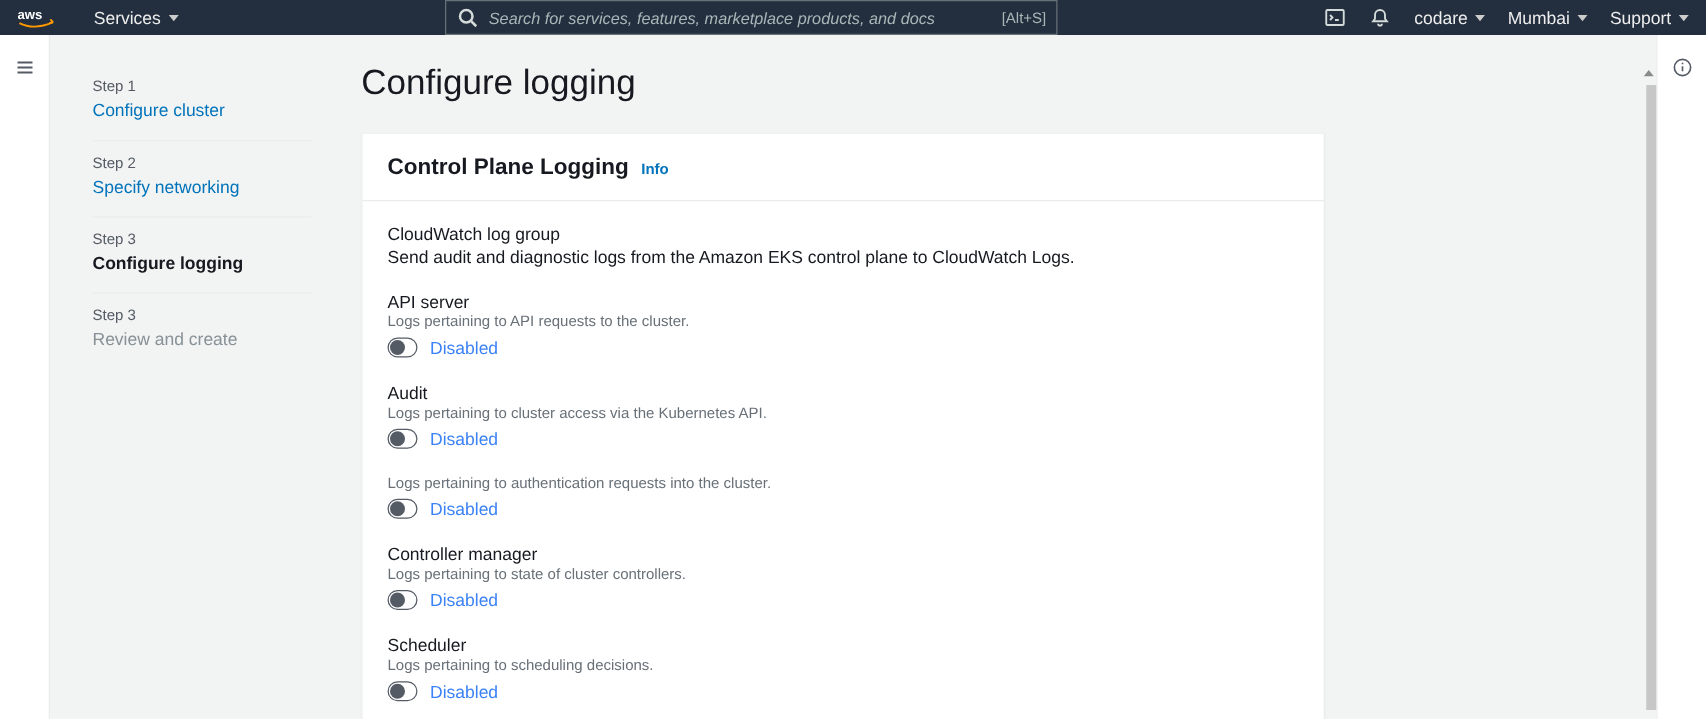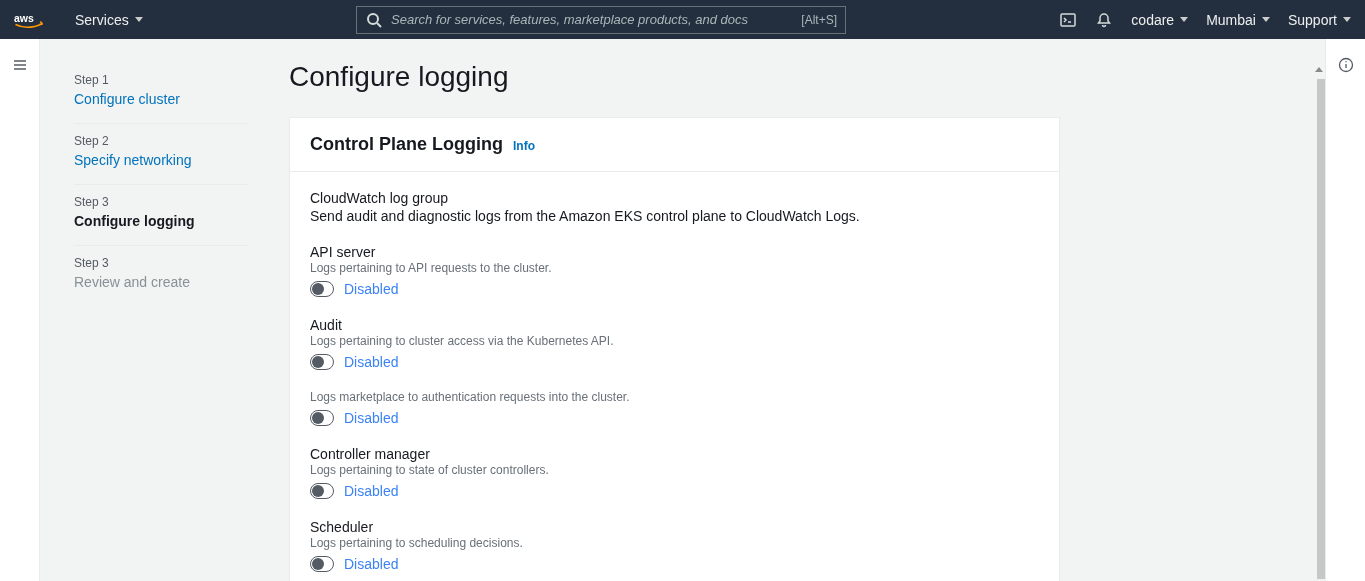--- a/index.html
+++ b/index.html
@@ -9,21 +9,21 @@
     font-size: 14px;
     color: #16191f;
     background: #ffffff;
     overflow: hidden;
   }
 
   
   .topnav {
     display: flex;
     align-items: center;
-    height: 39px;
+    height: 28px;
     background: #232f3e;
     color: #ffffff;
     padding: 0 14px;
     gap: 16px;
   }
   .aws-logo {
     display: inline-flex;
     align-items: center;
     height: 100%;
   }
@@ -367,21 +367,21 @@
             <div class="toggle-row">
               <div class="t-label">Audit</div>
               <div class="t-desc">Logs pertaining to cluster access via the Kubernetes API.</div>
               <div class="toggle-ctrl">
                 <span class="toggle"></span>
                 <span class="toggle-state">Disabled</span>
               </div>
             </div>
 
             <div class="toggle-row">
-              <div class="t-desc">Logs marketplace to authentication requests into the cluster.</div>
+              <div class="t-desc">Logs pertaining to authentication requests into the cluster.</div>
               <div class="toggle-ctrl">
                 <span class="toggle"></span>
                 <span class="toggle-state">Disabled</span>
               </div>
             </div>
 
             <div class="toggle-row">
               <div class="t-label">Controller manager</div>
               <div class="t-desc">Logs pertaining to state of cluster controllers.</div>
               <div class="toggle-ctrl">

